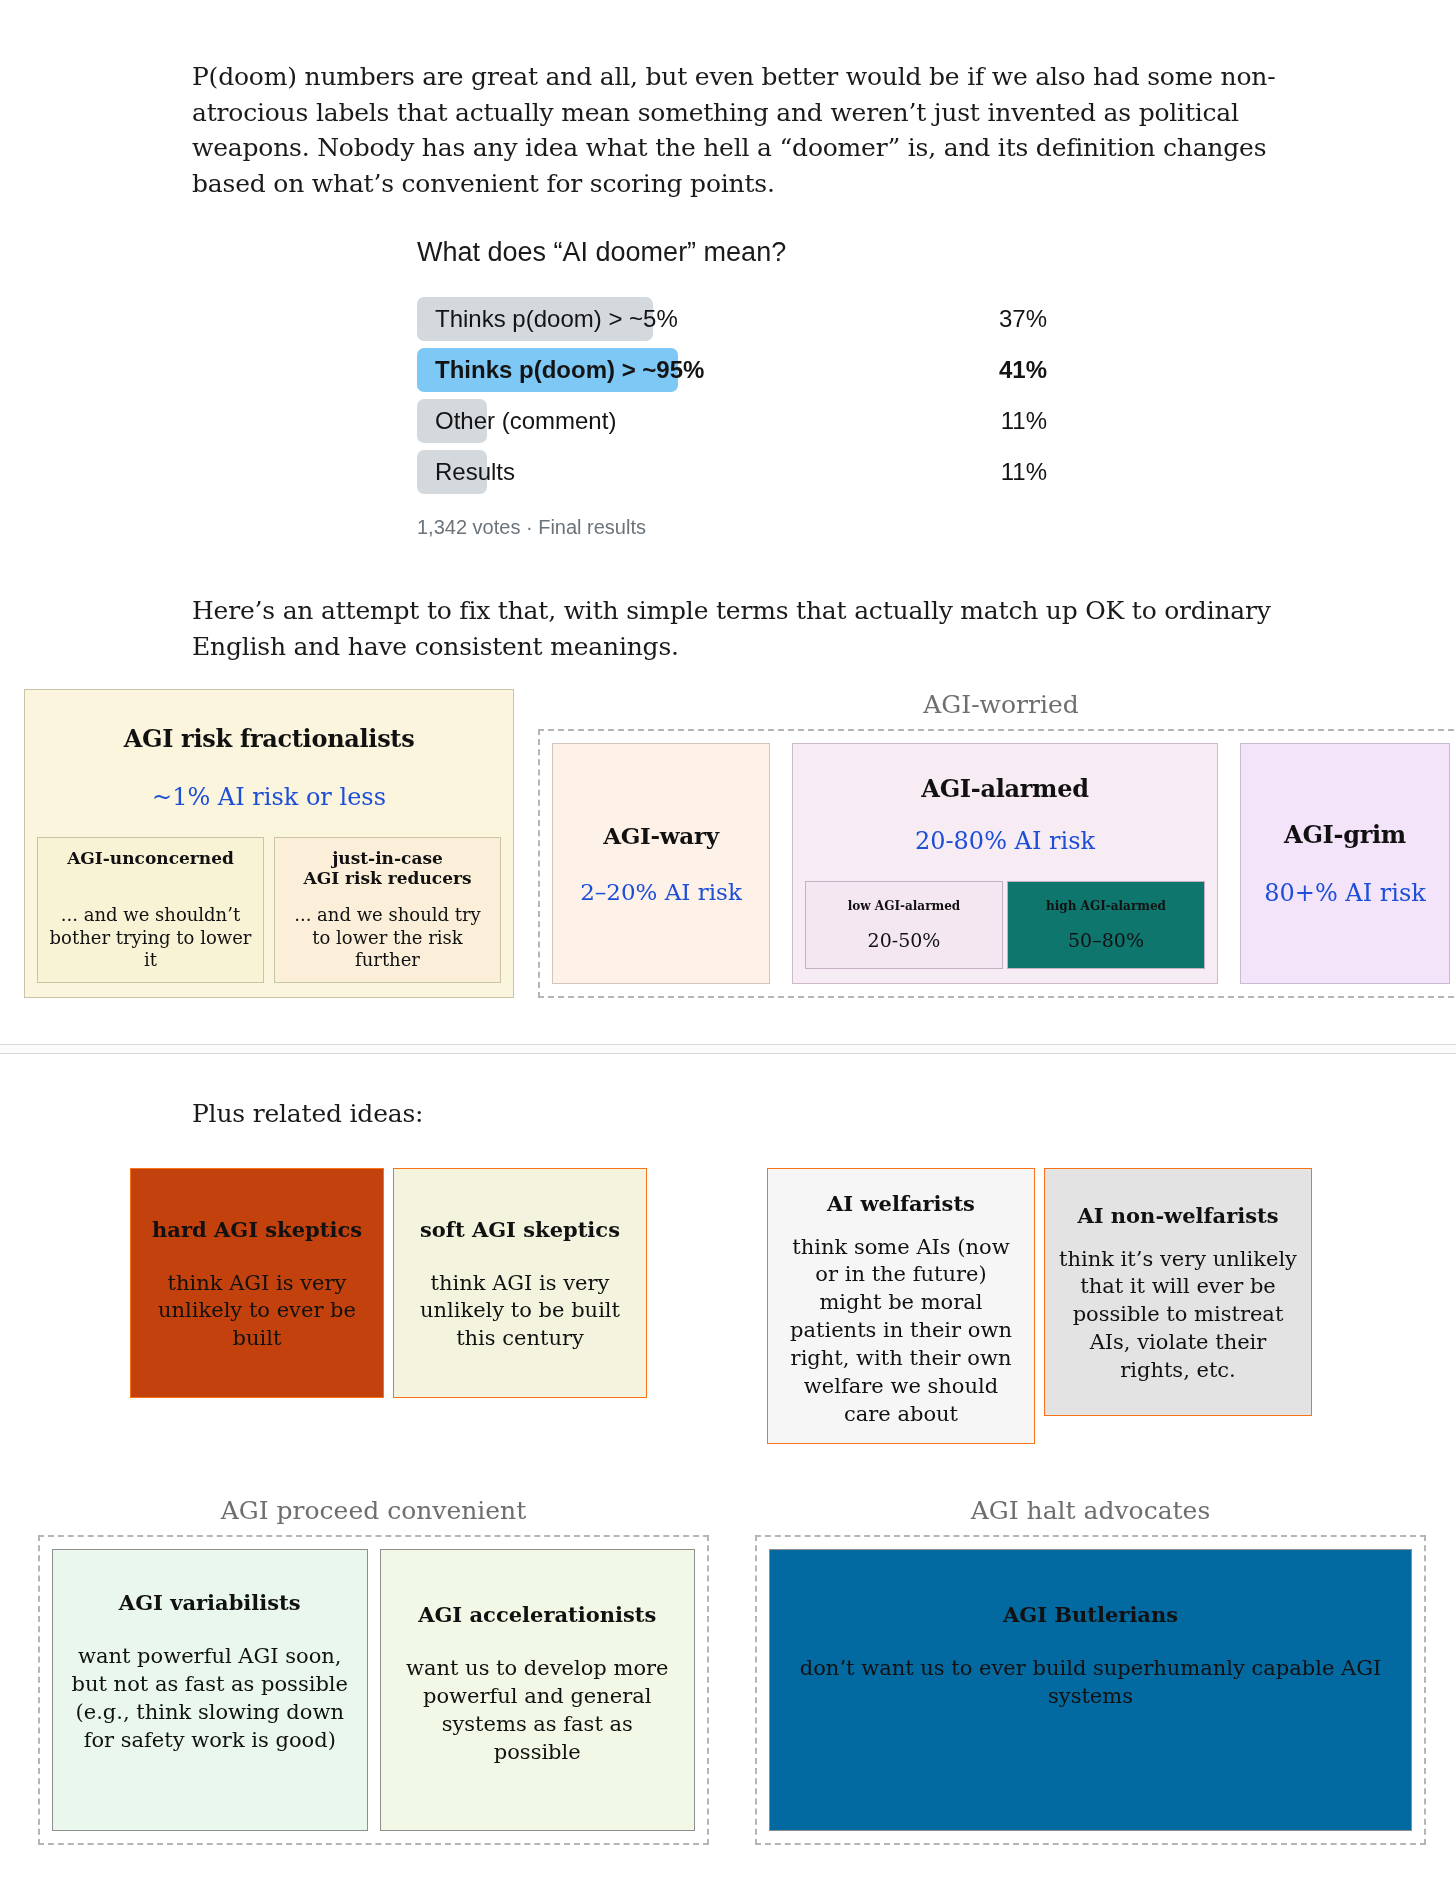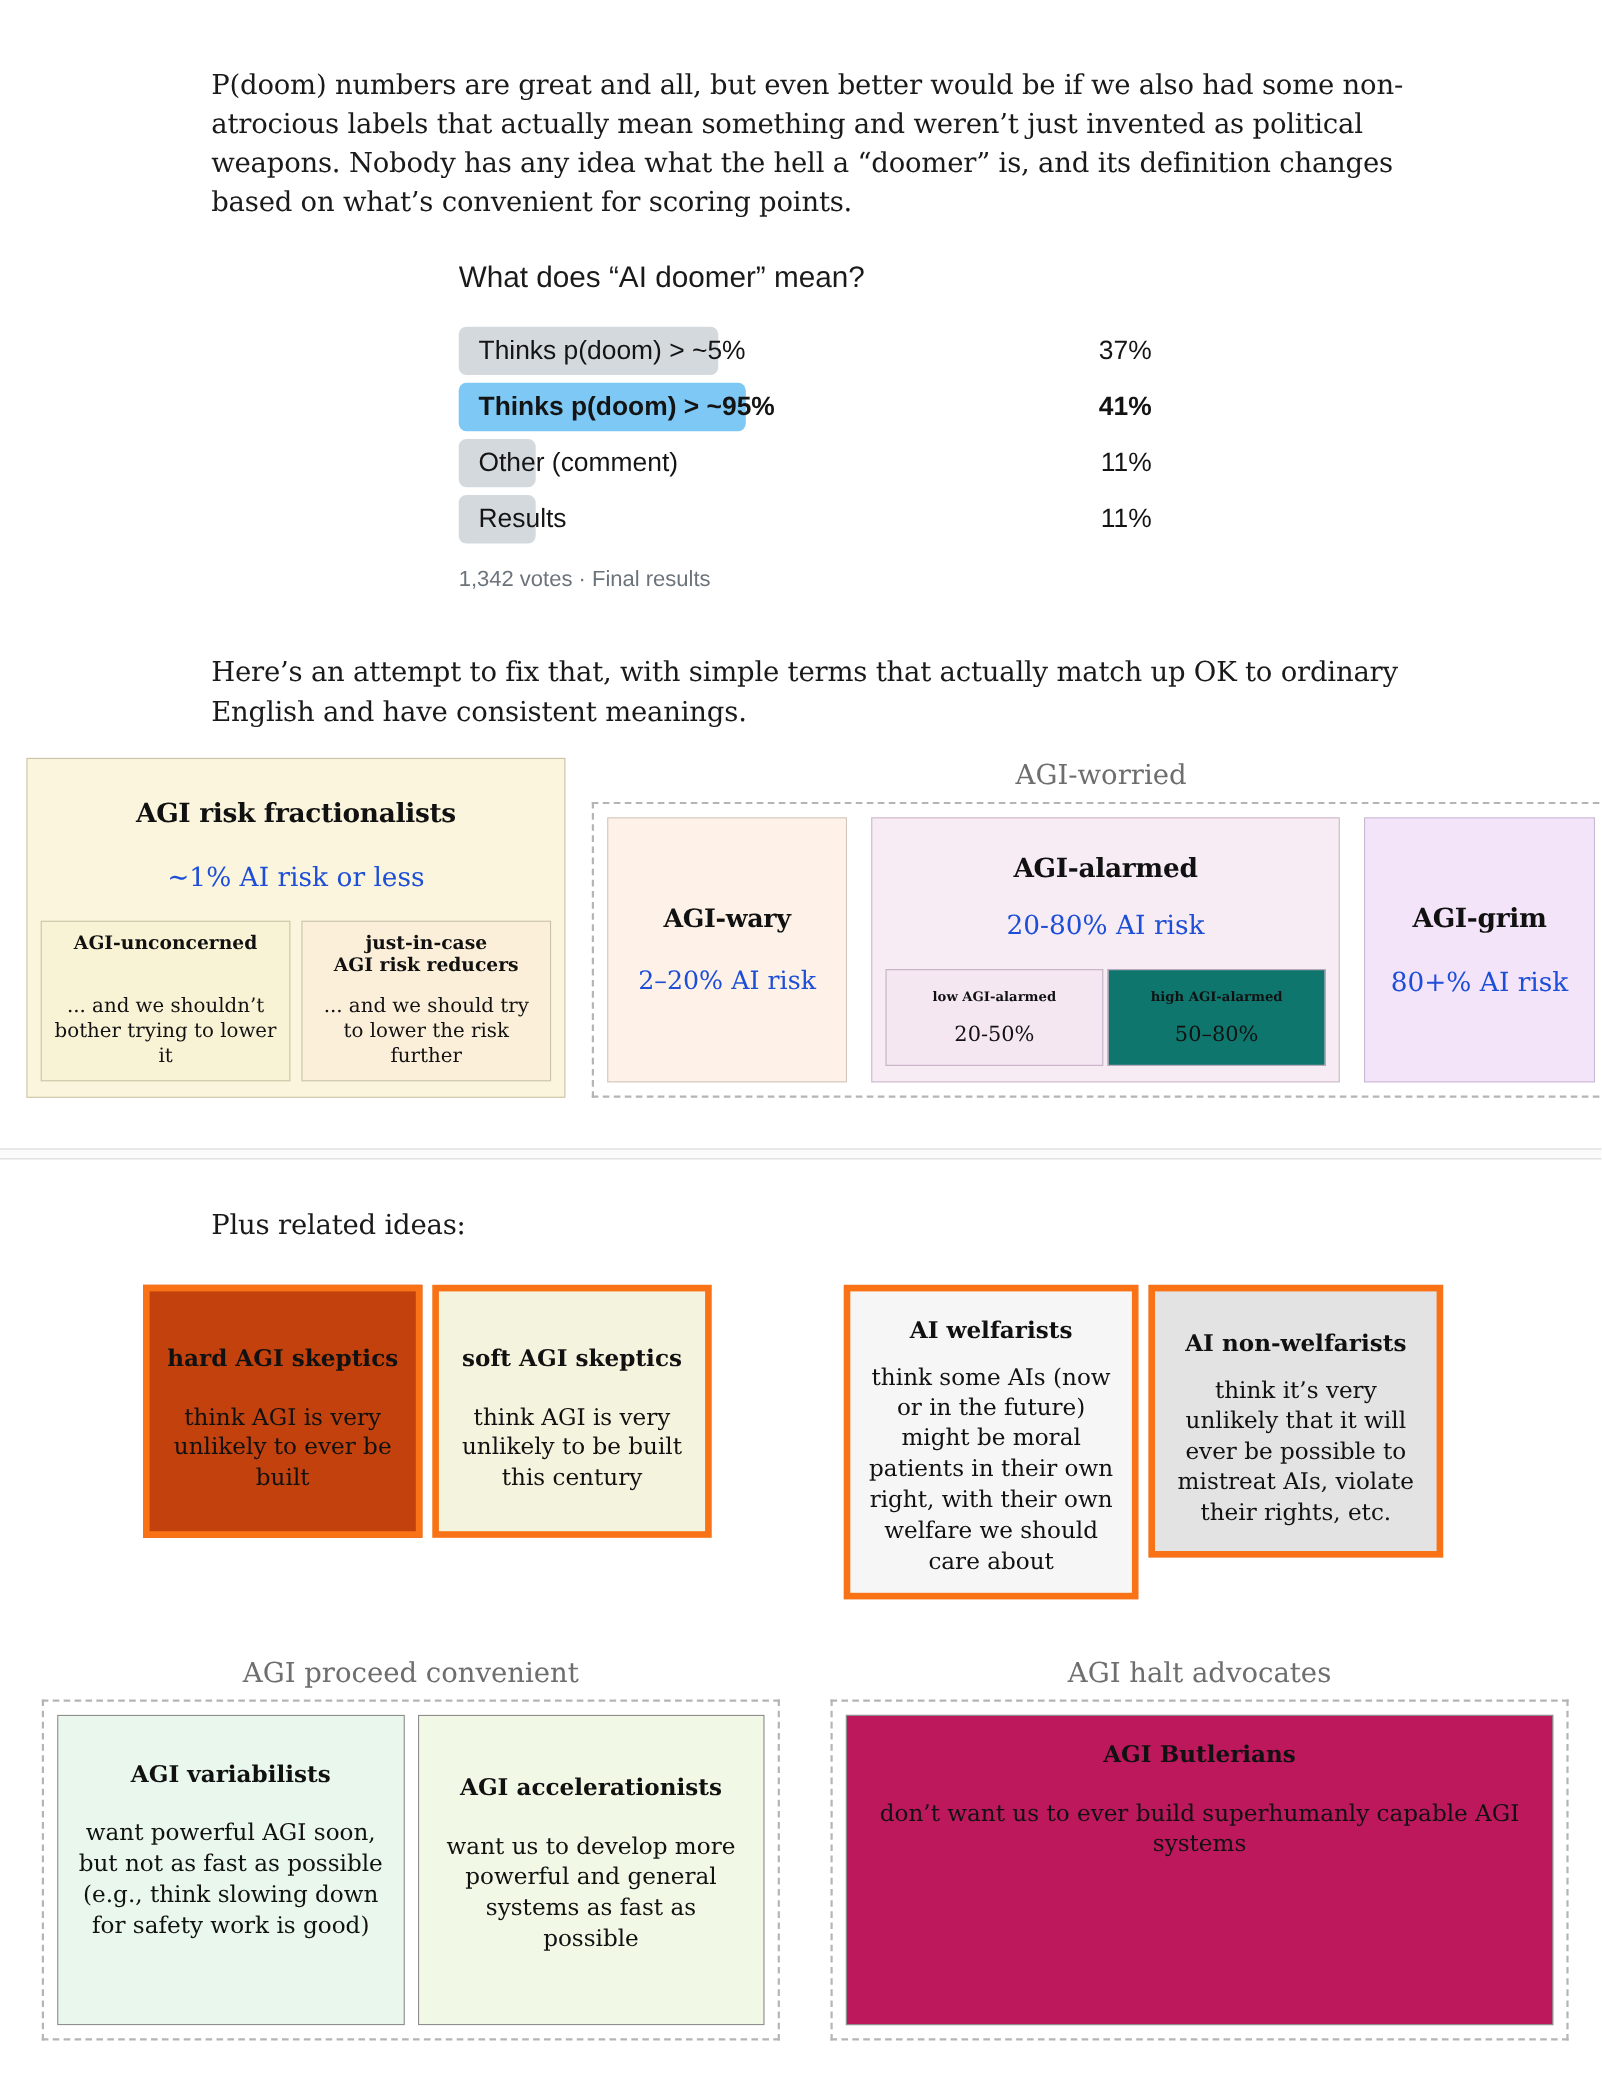--- a/index.html
+++ b/index.html
@@ -200,21 +200,21 @@
     margin-top: 36px;
     display: flex;
     padding-left: 130px;
     padding-right: 130px;
     gap: 0;
     align-items: flex-start;
   }
   .idea-card {
     width: 254px;
     min-height: 230px;
-    border: 6px solid #f97316;
+    border: 1px solid #f97316;
     display: flex; flex-direction: column; align-items: center;
     text-align: center;
     padding: 48px 14px 14px 14px;
   }
   .idea-card.tall { min-height: 240px; padding-top: 22px; }
   .idea-card .t { font-family: "DejaVu Serif", serif; font-weight: bold; font-size: 21px; }
   .idea-card .d { font-family: "DejaVu Serif", serif; font-size: 21px; margin-top: 28px; line-height: 1.33; }
   #hard-skeptics-card { background: #c2410c; margin-right: 9px; }
   #soft-skeptics-card { background: #f4f3de; }
   #welfarists-spacer { width: 120px; }
@@ -239,21 +239,21 @@
     border: 1px solid #8e8e8e;
     display: flex; flex-direction: column; align-items: center;
     text-align: center;
     padding: 40px 16px 16px 16px;
   }
   .advocate-card .t { font-family: "DejaVu Serif", serif; font-weight: bold; font-size: 21px; }
   .advocate-card .d { font-family: "DejaVu Serif", serif; font-size: 21px; margin-top: 28px; line-height: 1.33; }
   #agi-variabilists-card { background: #e9f7ec; }
   #agi-accelerationists-card { background: #f1f8e5; padding-top: 52px; }
   #agi-eventualists-card { background: #e4e3f8; }
-  #agi-butlerians-card { background: #be185d; padding-top: 22px; }
+  #agi-butlerians-card { background: #0369a1; padding-top: 52px; }
 </style>
 </head>
 <body>
 
 <p class="prose" id="intro-paragraph">P(doom) numbers are great and all, but even better would be if we also had some non-atrocious labels that actually mean something and weren’t just invented as political weapons. Nobody has any idea what the hell a “doomer” is, and its definition changes based on what’s convenient for scoring points.</p>
 
 <div class="poll-wrap">
   <div class="poll-question">What does “AI doomer” mean?</div>
   <div class="poll-rows">
 

